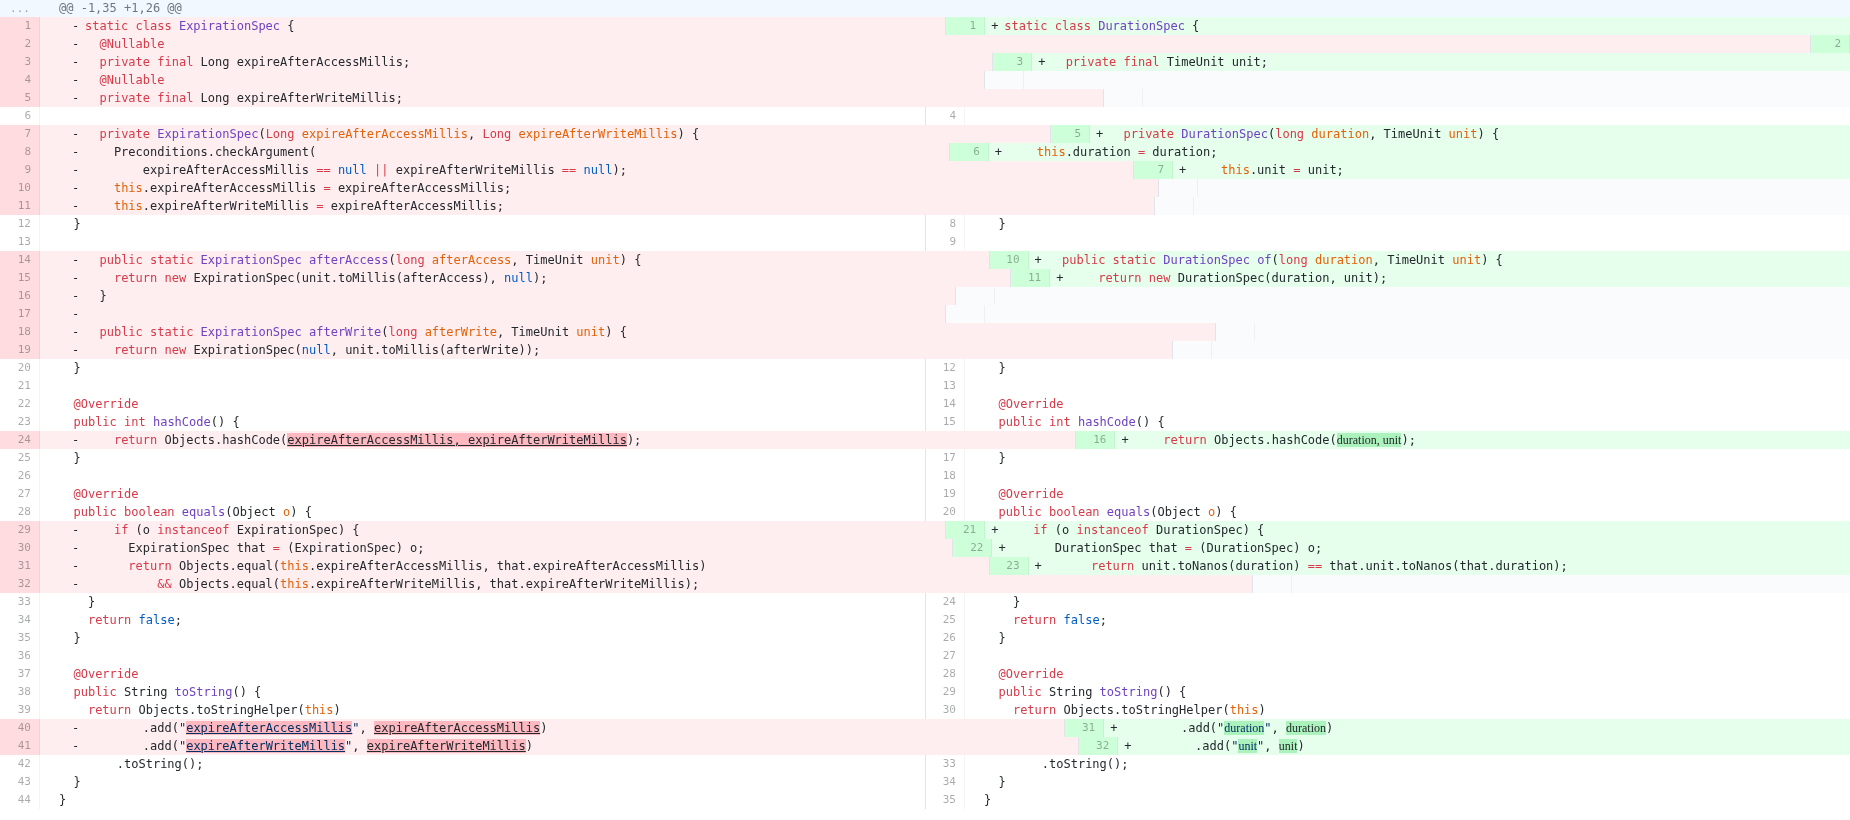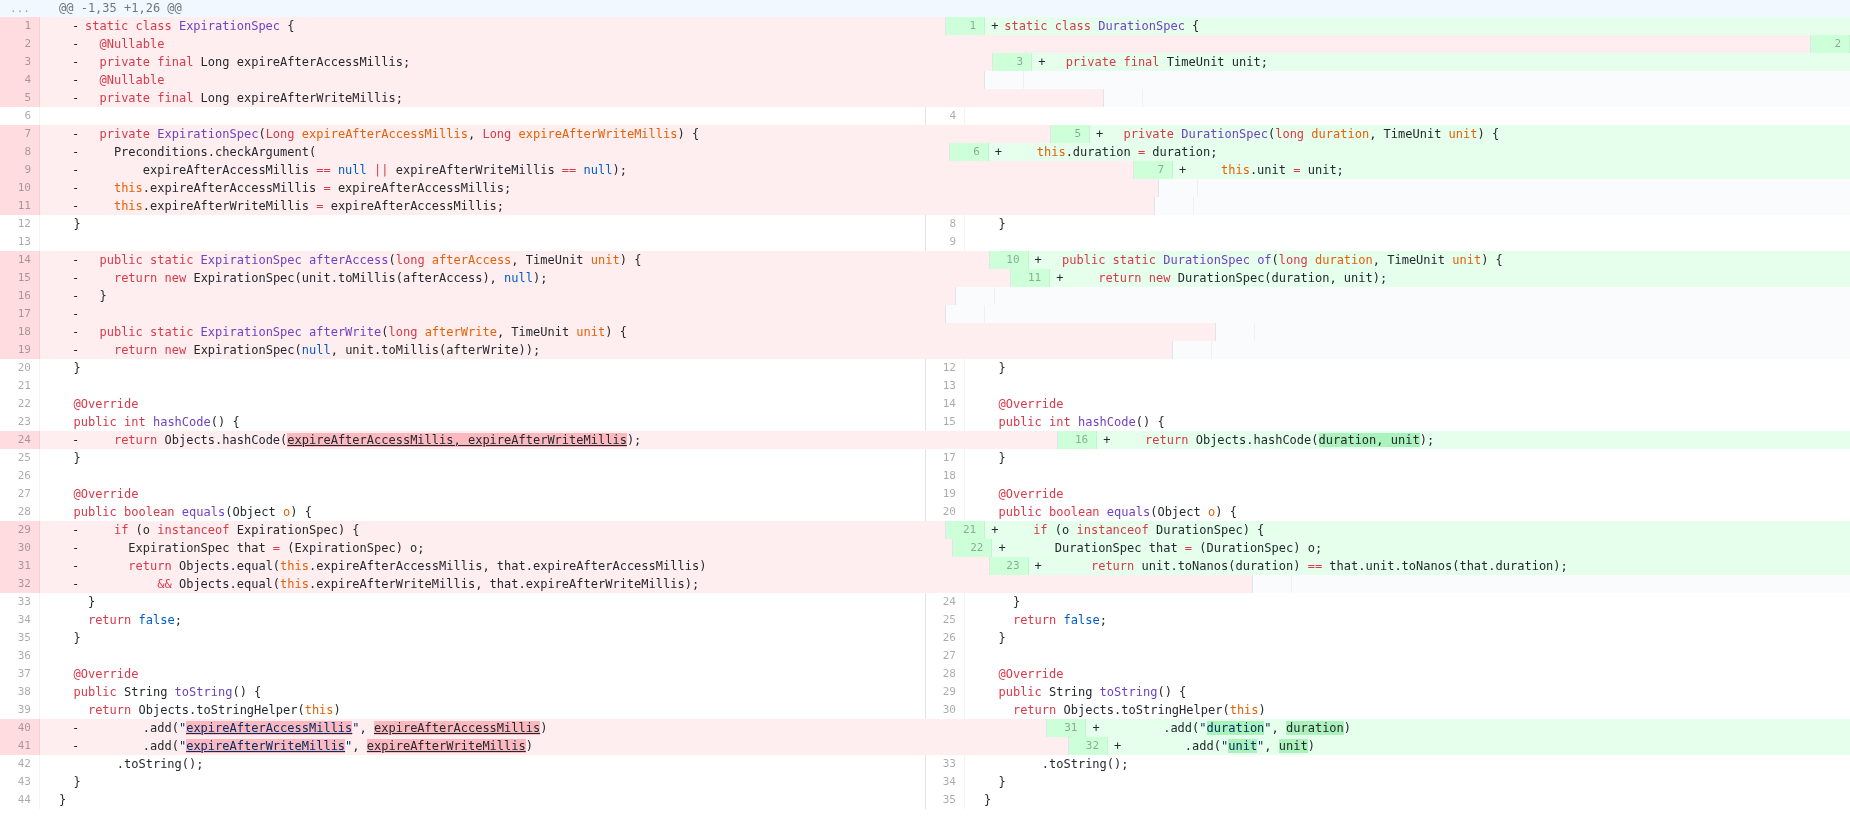--- a/index.html
+++ b/index.html
@@ -33,21 +33,21 @@
                font-size:11px;color:#959da5;background:var(--hunk-bg);cursor:pointer;}
   .hunk-text{flex:1 1 auto;font-family:"DejaVu Sans Mono",monospace;font-size:12px;color:#6e7781;
              padding-left:19px;background:var(--hunk-bg);}
   .tk-k{color:var(--tk-k);}
   .tk-e{color:var(--tk-e);}
   .tk-v{color:var(--tk-v);}
   .tk-c{color:var(--tk-c);}
   .tk-s{color:var(--tk-s);}
   .tk-p{color:var(--tk-p);}
   .hl-del{background:var(--del-hl);text-decoration:underline;}
-  .hl-add{background:var(--add-hl);}
+  .hl-add{background:var(--add-hl);font-family:Liberation Serif, serif;}
 </style>
 </head>
 <body>
 
 <div class="diff">
   <div class="row hunk-row">
     <div class="hunk-gutter">...</div>
     <div class="hunk-text">@@ -1,35 +1,26 @@</div>
   </div>
   <div>

